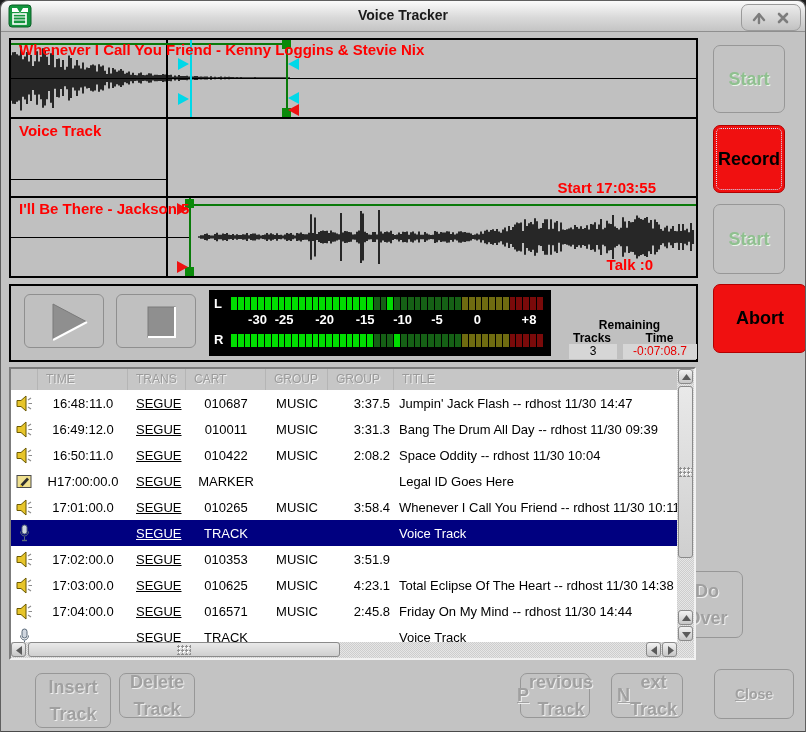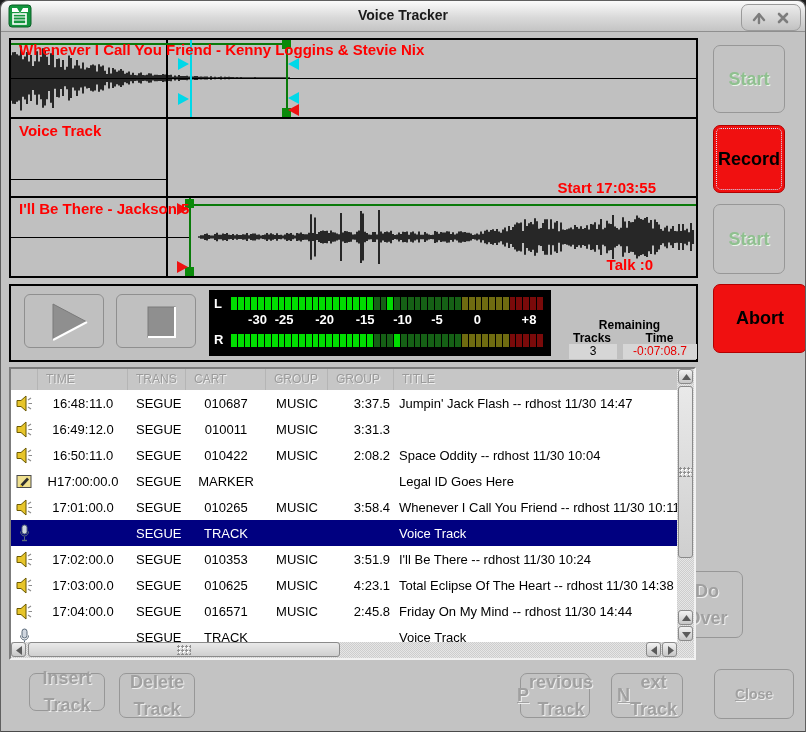--- a/index.html
+++ b/index.html
@@ -59,21 +59,21 @@
   .lgrid{display:grid;grid-template-columns:27px 90px 58px 80px 62px 66px 1fr;align-items:center;}
   #loghead{position:absolute;left:0;top:0;width:666px;height:21px;background:#c6c6c6;border-bottom:1px solid #9d9d9d;}
   .hc{font-size:12px;color:#9b9b9b;text-shadow:1px 1px 0 #eeeeee;border-right:1px solid #b5b5b5;height:21px;line-height:21px;
     padding-left:8px;box-sizing:border-box;overflow:hidden;white-space:nowrap;}
   #logbody{position:absolute;left:0;top:21px;width:666px;height:252px;overflow:hidden;background:#fff;}
   .lrow{height:26px;font-size:13px;color:#000;}
   .lrow.sel{background:#000080;color:#fff;}
   .c{overflow:hidden;white-space:nowrap;}
   .ci{display:flex;justify-content:center;}
   .ct{text-align:center;}
-  .ctr{padding-left:8px;}
+  .ctr{padding-left:8px;text-decoration:underline;}
   .cc{text-align:center;}
   .cr{text-align:right;padding-right:4px;}
   .cl{padding-left:5px;}
   
   .checker{background-image:linear-gradient(45deg,#cdcdcd 25%,transparent 25%,transparent 75%,#cdcdcd 75%),
     linear-gradient(45deg,#cdcdcd 25%,#e6e6e6 25%,#e6e6e6 75%,#cdcdcd 75%);background-size:2px 2px;background-position:0 0,1px 1px;}
   .sbtn{position:absolute;width:15px;height:15px;border:1px solid #8a8a8a;border-radius:3px;
     background:linear-gradient(#f2f2f2,#c6c6c6);box-sizing:border-box;}
   .sbtn svg{position:absolute;left:1px;top:1px;}
   .shandle{position:absolute;border:1px solid #8a8a8a;border-radius:3px;background:linear-gradient(#e9e9e9,#cfcfcf);box-sizing:border-box;}
@@ -315,20 +315,21 @@
             <svg width="18" height="17" viewBox="0 0 18 17">
               <polygon points="1,5.5 5,5.5 10,1 10,16 5,11.5 1,11.5" fill="#e7c52a" stroke="#6b5900"></polygon>
               <path d="M12 5 L15 3 M12.5 8.5 L16 8.5 M12 12 L15 14" stroke="#8c8c8c" stroke-width="1.2" fill="none"></path>
             </svg>
           </span>
           <span class="c ct">16:49:12.0</span>
           <span class="c ctr">SEGUE</span>
           <span class="c cc">010011</span>
           <span class="c cc">MUSIC</span>
           <span class="c cr">3:31.3</span>
+          <span class="c cl">Bang The Drum All Day -- rdhost 11/30 09:39</span>
         </div>
         <div class="lrow lgrid">
           <span class="c ci">
             <svg width="18" height="17" viewBox="0 0 18 17">
               <polygon points="1,5.5 5,5.5 10,1 10,16 5,11.5 1,11.5" fill="#e7c52a" stroke="#6b5900"></polygon>
               <path d="M12 5 L15 3 M12.5 8.5 L16 8.5 M12 12 L15 14" stroke="#8c8c8c" stroke-width="1.2" fill="none"></path>
             </svg>
           </span>
           <span class="c ct">16:50:11.0</span>
           <span class="c ctr">SEGUE</span>
@@ -387,21 +388,20 @@
             <svg width="18" height="17" viewBox="0 0 18 17">
               <polygon points="1,5.5 5,5.5 10,1 10,16 5,11.5 1,11.5" fill="#e7c52a" stroke="#6b5900"></polygon>
               <path d="M12 5 L15 3 M12.5 8.5 L16 8.5 M12 12 L15 14" stroke="#8c8c8c" stroke-width="1.2" fill="none"></path>
             </svg>
           </span>
           <span class="c ct">17:02:00.0</span>
           <span class="c ctr">SEGUE</span>
           <span class="c cc">010353</span>
           <span class="c cc">MUSIC</span>
           <span class="c cr">3:51.9</span>
-          <span class="c cl">I'll Be There -- rdhost 11/30 10:24</span>
         </div>
         <div class="lrow lgrid">
           <span class="c ci">
             <svg width="18" height="17" viewBox="0 0 18 17">
               <polygon points="1,5.5 5,5.5 10,1 10,16 5,11.5 1,11.5" fill="#e7c52a" stroke="#6b5900"></polygon>
               <path d="M12 5 L15 3 M12.5 8.5 L16 8.5 M12 12 L15 14" stroke="#8c8c8c" stroke-width="1.2" fill="none"></path>
             </svg>
           </span>
           <span class="c ct">17:03:00.0</span>
           <span class="c ctr">SEGUE</span>
@@ -479,18 +479,18 @@
       </div>
       <div class="sbtn" style="left:651px;top:0">
         <svg width="13" height="13" viewBox="0 0 13 13">
             <polygon points="4,2 4,11 10,6.5" fill="#5a5a5a"></polygon>
           </svg>
       </div>
     </div>
     <div id="scorner" class="checker"></div>
   </div>
 
-  <button class="btn dis" style="left:28px;top:672px;width:76px;height:38px">Insert Track</button>
+  <button class="btn dis" style="left:34px;top:672px;width:76px;height:55px">Insert Track</button>
   <button class="btn dis" style="left:118px;top:672px;width:76px;height:45px">Delete Track</button>
   <button class="btn dis" style="left:519px;top:672px;width:70px;height:45px"><u>P</u>revious Track</button>
   <button class="btn dis" style="left:610px;top:672px;width:72px;height:45px"><u>N</u>ext Track</button>
 
 </div>
 
 </body></html>

